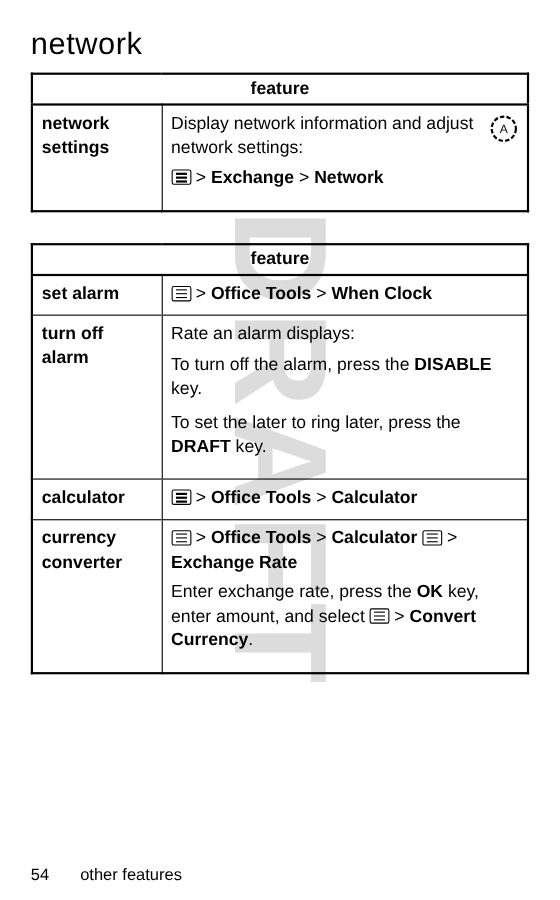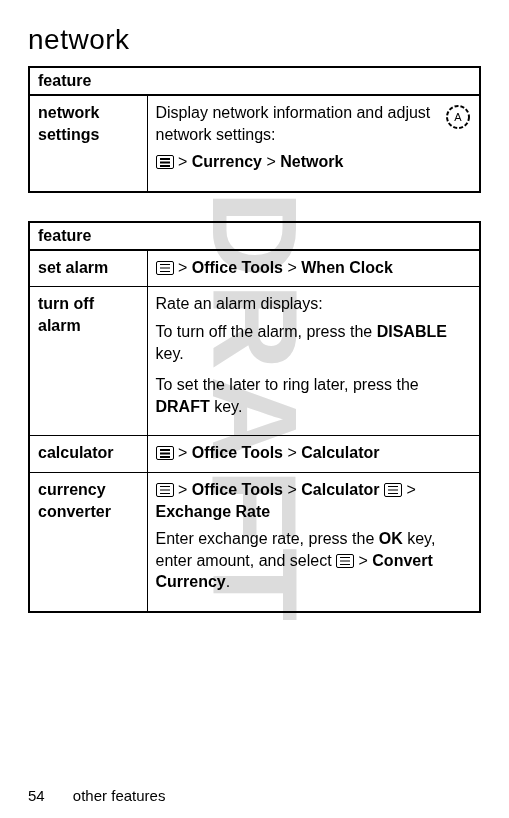--- a/index.html
+++ b/index.html
@@ -38,21 +38,21 @@
     margin: 0 0 10px 0;
     letter-spacing: 0.5px;
   }
   table.feat {
     width: 100%;
     border-collapse: collapse;
     border: 2px solid #000;
     margin-bottom: 28px;
   }
   table.feat th {
-    text-align: left;
+    text-align: center;
     font-weight: 700;
     font-size: 16px;
     padding: 4px 8px;
     border-bottom: 2px solid #000;
   }
   table.feat td {
     vertical-align: top;
     border-top: 1px solid #000;
     padding: 6px 8px 8px 8px;
     font-size: 16px;
@@ -114,21 +114,21 @@
         <td class="left">network settings</td>
         <td>
           <svg class="signal-icon" viewBox="0 0 26 26">
             <circle cx="13" cy="13" r="11" fill="none" stroke="#000" stroke-width="2" stroke-dasharray="4 2"></circle>
             <text x="13" y="17" text-anchor="middle" font-size="11" font-family="Arial" fill="#000">A</text>
           </svg>
           <span>Display network information and adjust network settings:</span>
           <div class="para">
             <span class="menu-icon"></span>
             <span>&gt;</span>
-            <span class="cond">Currency</span>
+            <span class="cond">Exchange</span>
             <span>&gt;</span>
             <span class="cond">Network</span>
           </div>
         </td>
       </tr>
     </tbody>
       </table>
 
 
     <table class="feat">

